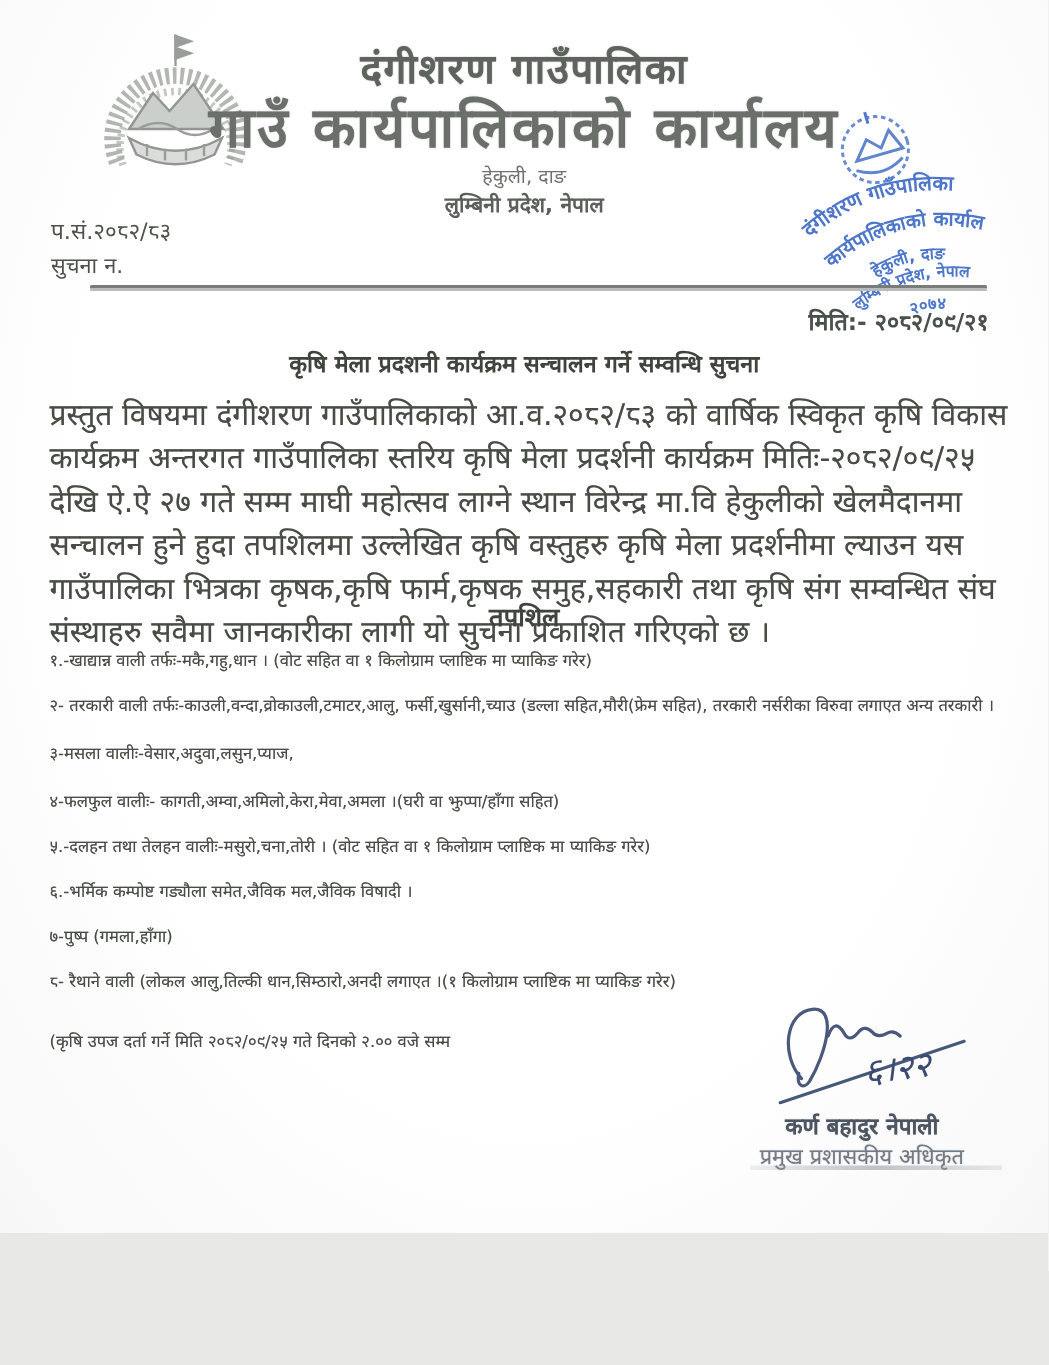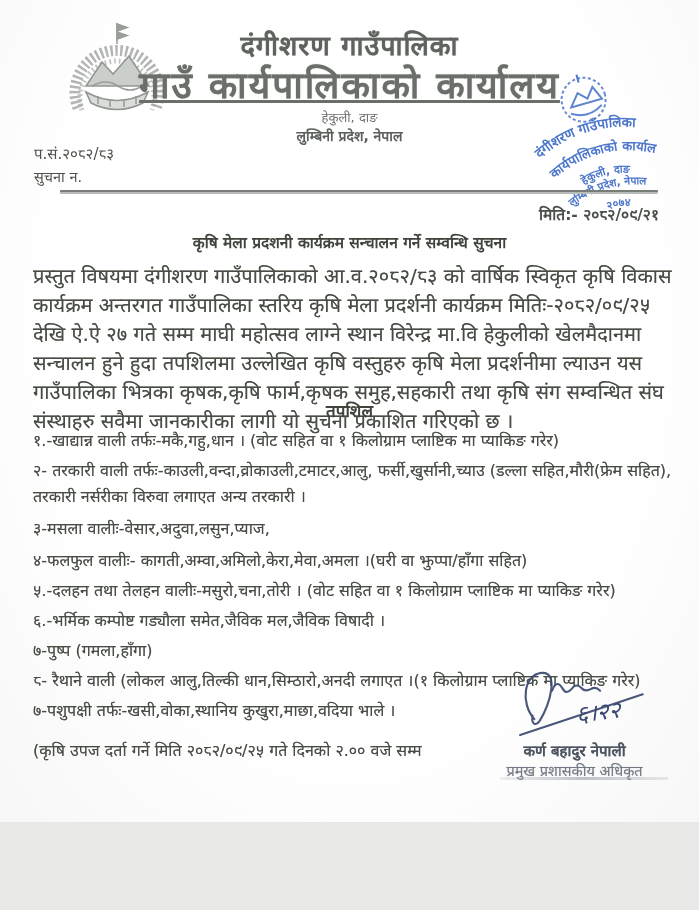--- a/index.html
+++ b/index.html
@@ -10,42 +10,42 @@
     color:#474d45;
   }
   .page *{box-sizing:border-box;}
   .scan-tint{position:absolute;inset:0;pointer-events:none;
     background:radial-gradient(ellipse at 50% 40%, rgba(255,255,255,0) 60%, rgba(120,120,115,0.06) 100%);}
   .h-muni{position:absolute;left:0;top:26px;width:100%;text-align:center;
     font-size:27px;font-weight:bold;color:#5e635e;letter-spacing:1px;
     text-shadow:0 0 1px rgba(90,95,90,.55);}
   .h-office{position:absolute;left:0;top:58px;width:100%;text-align:center;
     font-size:37px;font-weight:600;color:#6a6f6a;letter-spacing:2px;
-    text-shadow:0 0 1px rgba(100,105,100,.5);text-decoration:underline;}
+    text-shadow:0 0 1px rgba(100,105,100,.5);}
   .h-addr{position:absolute;left:0;top:108px;width:100%;text-align:center;
     font-size:13px;color:#6d726d;}
   .h-prov{position:absolute;left:0;top:126px;width:100%;text-align:center;
     font-size:14px;font-weight:bold;color:#5b605b;}
   .emblem{position:absolute;left:56px;top:20px;width:122px;height:116px;}
   .stamp{position:absolute;left:516px;top:68px;width:160px;height:150px;
     transform:rotate(-16deg);opacity:.92;}
   .refno{position:absolute;left:34px;top:143px;font-size:15px;color:#4d534b;}
   .noticeno{position:absolute;left:34px;top:166px;font-size:14.5px;color:#4d534b;}
   .divider{position:absolute;left:60px;top:190px;width:598px;height:4px;
     background:linear-gradient(to bottom,#787d78 0 2px,#b9bdb9 2px 4px);border-radius:1px;}
   .date{position:absolute;right:40px;top:203px;font-size:15.5px;font-weight:600;color:#4a504a;margin-left:40px;}
   .subject{position:absolute;left:0;top:231px;width:100%;text-align:center;
     font-size:15.5px;font-weight:bold;color:#3f453d;}
   .body-par{position:absolute;left:33px;top:262px;width:642px;
     font-size:20px;line-height:29px;color:#474d45;text-align:left;
     text-shadow:0 0 .4px rgba(70,76,68,.5);}
   .tapasil{position:absolute;left:0;top:399px;width:100%;text-align:center;
     font-size:17px;font-weight:bold;color:#3f453d;}
   .items{position:absolute;left:33px;top:428px;width:648px;
-    font-size:16px;line-height:26px;color:#474d45;
+    font-size:11px;line-height:26px;color:#474d45;
     text-shadow:0 0 .4px rgba(70,76,68,.5);}
   .item{margin:0 0 4px 0;}
   .item.gap{margin-bottom:6px;}
   .closing{margin-top:14px;}
   .sig-block{position:absolute;left:462px;top:664px;width:225px;text-align:center;}
   .sig-svg{width:190px;height:80px;margin-left:20px;}
   .sig-name{font-size:15px;font-weight:bold;color:#4d5562;margin-top:-8px;
     text-shadow:0 0 .6px rgba(77,85,98,.6);}
   .sig-desig{font-size:14.5px;font-weight:normal;color:#555d6a;opacity:.82;
     text-shadow:0 0 1px rgba(85,93,106,.5);}
@@ -122,21 +122,20 @@
 
   <div class="items">
     <div class="item">१.-खाद्यान्न वाली तर्फः-मकै,गहु,धान । (वोट सहित वा १ किलोग्राम प्लाष्टिक मा प्याकिङ गरेर)</div>
     <div class="item gap">२- तरकारी वाली तर्फः-काउली,वन्दा,व्रोकाउली,टमाटर,आलु, फर्सी,खुर्सानी,च्याउ (डल्ला सहित,मौरी(फ्रेम सहित), तरकारी नर्सरीका विरुवा लगाएत अन्य तरकारी ।</div>
     <div class="item gap">३-मसला वालीः-वेसार,अदुवा,लसुन,प्याज,</div>
     <div class="item">४-फलफुल वालीः- कागती,अम्वा,अमिलो,केरा,मेवा,अमला ।(घरी वा झुप्पा/हाँगा सहित)</div>
     <div class="item">५.-दलहन तथा तेलहन वालीः-मसुरो,चना,तोरी । (वोट सहित वा १ किलोग्राम प्लाष्टिक मा प्याकिङ गरेर)</div>
     <div class="item">६.-भर्मिक कम्पोष्ट गड्यौला समेत,जैविक मल,जैविक विषादी ।</div>
     <div class="item">७-पुष्प (गमला,हाँगा)</div>
     <div class="item">८- रैथाने वाली (लोकल आलु,तिल्की धान,सिम्ठारो,अनदी लगाएत ।(१ किलोग्राम प्लाष्टिक मा प्याकिङ गरेर)</div>
-    <div class="item">७-पशुपक्षी तर्फः-खसी,वोका,स्थानिय कुखुरा,माछा,वदिया भाले ।</div>
     <div class="item closing">(कृषि उपज दर्ता गर्ने मिति २०८२/०९/२५ गते दिनको २.०० वजे सम्म</div>
   </div>
 
   <div class="sig-block">
     <svg class="sig-svg" viewBox="0 0 190 90">
       <g stroke="#3a4a70" fill="none" stroke-width="2.4" stroke-linecap="round" opacity=".92">
         <path d="M38 62 C 22 44 26 12 46 10 C 66 8 56 44 44 64 C 40 70 34 68 36 58"></path>
         <path d="M58 30 q5 -14 12 -2 q4 7 10 0 q5 -7 11 -1 q4 5 11 1 q5 -3 10 2"></path>
         <path d="M22 80 L 160 34"></path>
       </g>

